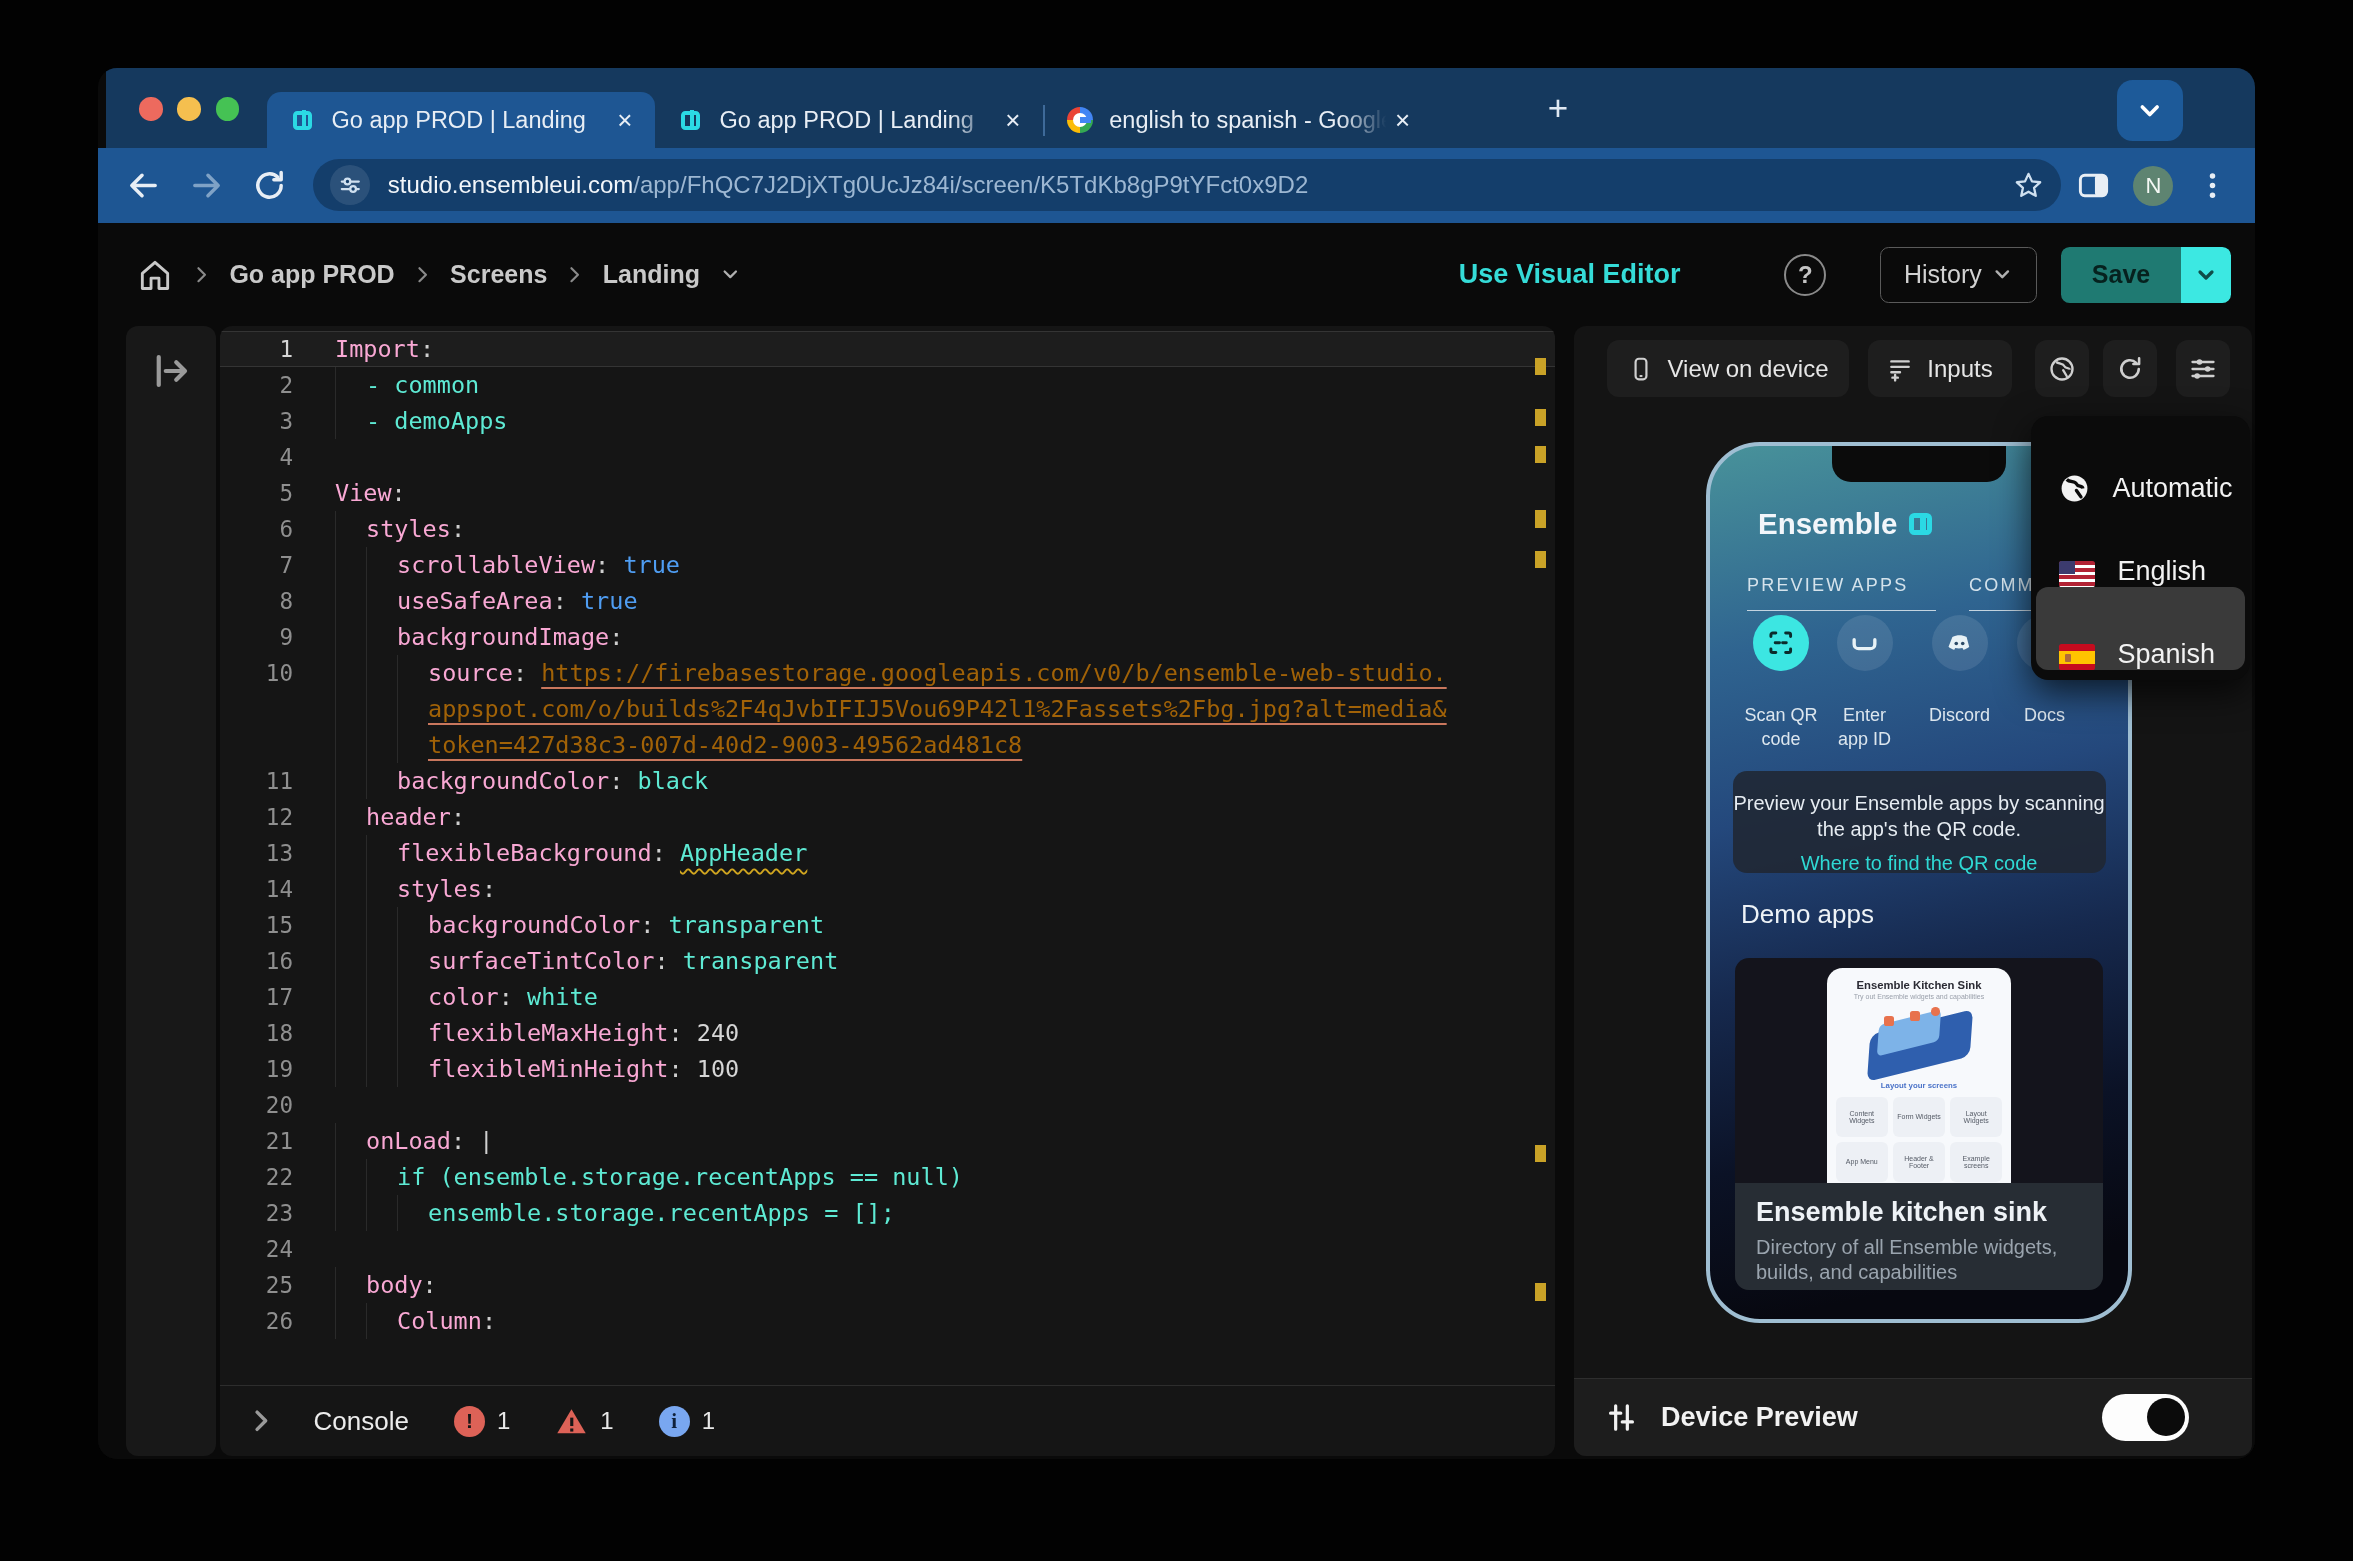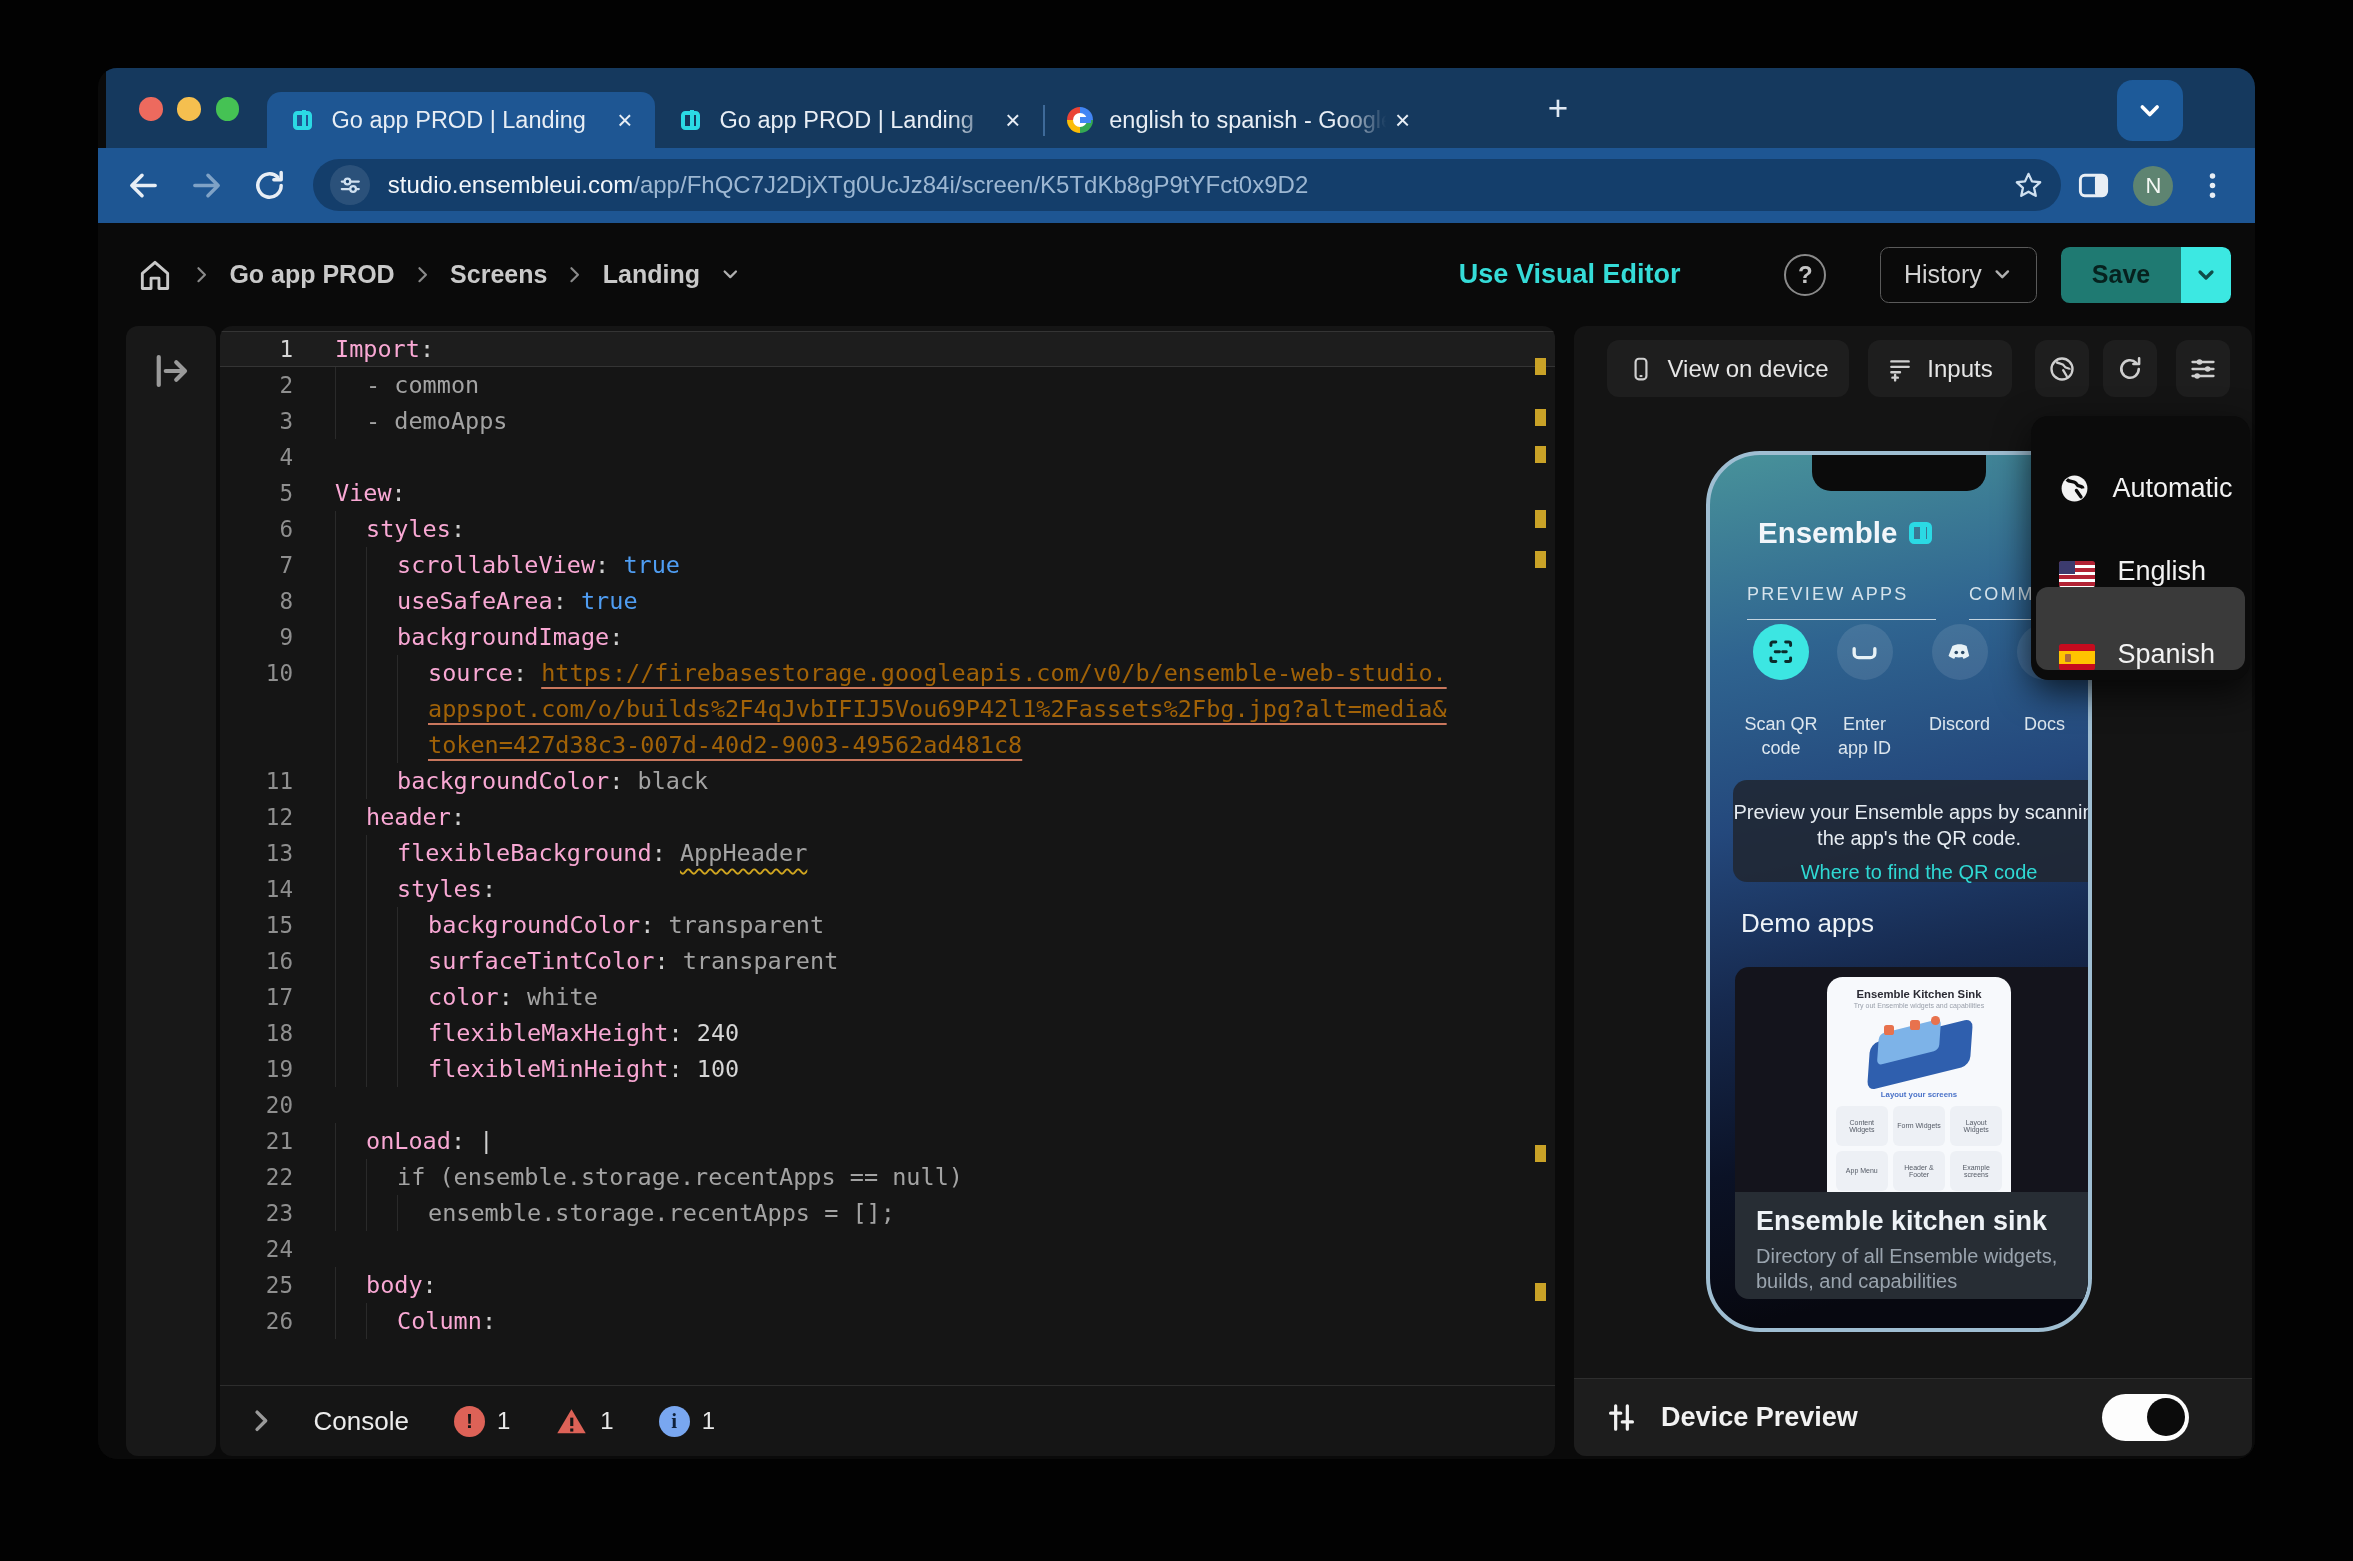--- a/index.html
+++ b/index.html
@@ -62,21 +62,21 @@
   .editor{position:absolute;left:122px;top:103px;width:1335px;height:1059px;background:#151515;border-radius:12px 12px 0 0;overflow:hidden;padding-top:5.2px;}
   .code-row{display:flex;height:36px;align-items:center;}
   .code-row.current{background:#1d1d1d;border-top:0.9px solid #343434;border-bottom:0.9px solid #343434;}
   .lnum{width:73px;text-align:right;color:#8F8F8F;font-family:"DejaVu Sans Mono",monospace;font-size:22.6px;flex:none;}
   .code-row.current .lnum{color:#D6D6D6;}
   .lcontent{display:flex;align-items:center;height:100%;margin-left:42px;flex:1;}
   .ind{width:31px;height:100%;border-left:0.9px solid #2A2A2A;flex:none;}
   .seg{white-space:pre;font-family:"DejaVu Sans Mono",monospace;font-size:23.5px;line-height:36px;}
   .tok-key{color:#f9a8d4;}
   .tok-punc{color:#CFCFCF;}
-  .tok-str{color:#a3a3a3;}
+  .tok-str{color:#5eead4;}
   .tok-bool{color:#4F9DF2;}
   .tok-num{color:#D6D6D6;}
   .tok-url{color:#a16207;text-decoration:underline;text-decoration-thickness:1.7px;text-underline-offset:6px;text-decoration-color:#C9775D;}
   .tok-warn{text-decoration:underline wavy #D0A51F;text-decoration-thickness:1.7px;text-underline-offset:7px;}
   .ruler-mark{position:absolute;right:8.7px;width:11.3px;height:17.4px;background:#C9A227;}
 
   
   .consolebar{position:absolute;left:122px;top:1162px;width:1335px;height:71px;background:#151515;border-top:1.7px solid #2D2D2D;border-radius:0 0 12px 12px;display:flex;align-items:center;}
   .console-label{color:#ECECEC;font-size:26px;margin-left:38px;}
   .badge{display:flex;align-items:center;gap:12px;margin-left:45px;}
@@ -88,21 +88,21 @@
   .rightpanel{position:absolute;left:1476px;top:103px;width:678px;height:1130px;background:#141414;border-radius:12px;}
   .pv-toolbar{position:absolute;left:0;top:14px;width:100%;height:57px;}
   .pvbtn{position:absolute;height:57px;background:#1E1E1E;border-radius:12px;display:flex;align-items:center;justify-content:center;gap:14px;color:#E6E6E6;font-size:24px;}
   .pv-viewdev{left:33px;width:242px;}
   .pv-inputs{left:294px;width:144px;}
   .pv-globe{left:461px;width:54px;}
   .pv-refresh{left:529px;width:54px;}
   .pv-sliders{left:602px;width:54px;}
 
   
-  .phone{position:absolute;left:132px;top:125px;width:386px;height:881px;border-radius:54px;border:4.3px solid #9FBED2;overflow:hidden;background:linear-gradient(168deg,#48929A 0%,#2F6490 22%,#24487C 40%,#16294E 58%,#0B1226 76%,#070810 92%);}
+  .phone{position:absolute;left:132px;top:116px;width:426px;height:881px;border-radius:54px;border:4.3px solid #9FBED2;overflow:hidden;background:linear-gradient(168deg,#48929A 0%,#2F6490 22%,#24487C 40%,#16294E 58%,#0B1226 76%,#070810 92%);}
   .notch{position:absolute;left:50%;transform:translateX(-50%);top:0;width:174px;height:36px;background:#0B0B0B;border-radius:0 0 19px 19px;}
   .brand{position:absolute;left:48px;top:61px;display:flex;align-items:center;gap:12px;}
   .brand-name{color:#F2F6FA;font-size:29.5px;font-weight:600;}
   .brand-logo{width:22.6px;height:22.6px;border:5.2px solid #2BD9E4;border-radius:5.2px;position:relative;}
   .brand-logo::after{content:"";position:absolute;left:6px;top:-5.2px;width:5.2px;height:22.6px;background:#2BD9E4;}
   .sections{position:absolute;left:37px;top:129px;display:flex;gap:33px;}
   .section-t{font-size:18px;letter-spacing:2.2px;color:#D5E3EC;border-bottom:1.7px solid #C4D4E0;padding-bottom:14px;}
   .s-left{width:189px;} .s-right{width:165px;white-space:nowrap;overflow:hidden;}
   .actions{position:absolute;left:0;top:169px;width:100%;height:139px;}
   .action{position:absolute;width:111px;display:flex;flex-direction:column;align-items:center;}

